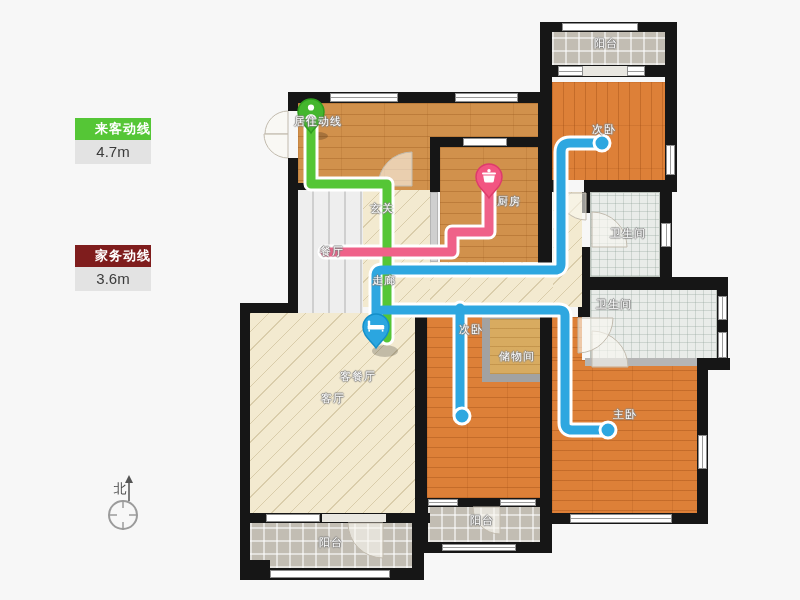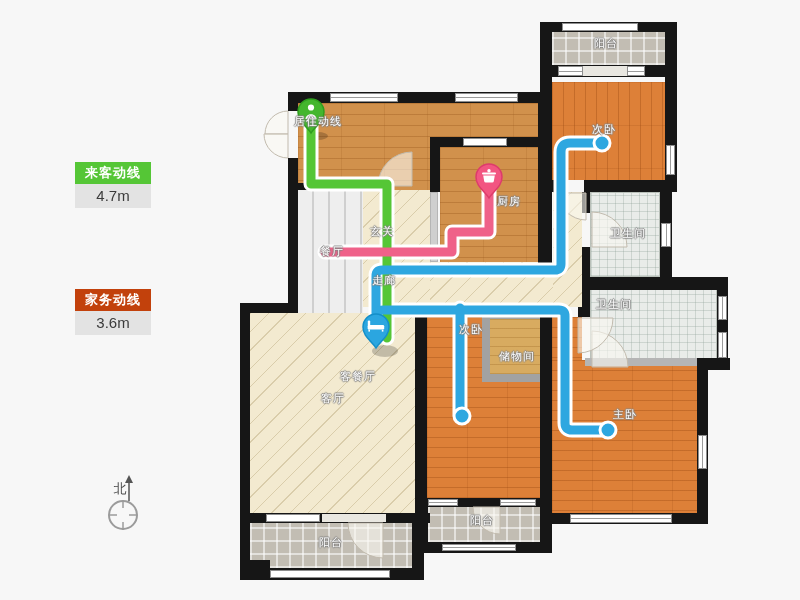--- a/index.html
+++ b/index.html
@@ -22,25 +22,25 @@
   .wall{background:#161616;}
   .win-h{background:#fff;border:1px solid #8e8e8e;background-image:linear-gradient(to bottom,transparent 44%,#9c9c9c 44%,#9c9c9c 58%,transparent 58%);}
   .win-v{background:#fff;border:1px solid #8e8e8e;background-image:linear-gradient(to right,transparent 44%,#9c9c9c 44%,#9c9c9c 58%,transparent 58%);}
   .opening{background:#e9e7e1;}
   
   .lbl{position:absolute;transform:translate(-50%,-50%);color:#fff;font-size:11px;letter-spacing:1px;white-space:nowrap;z-index:6;
        text-shadow:-1px 0 1px #858585,1px 0 1px #858585,0 -1px 1px #858585,0 1px 1px #858585;}
   .lbl-dark{position:absolute;transform:translate(-50%,-50%);color:#4a4a4a;font-size:13px;z-index:6;text-shadow:none;}
   
   .legend-item{position:absolute;left:75px;width:76px;z-index:7;}
-  .legend-head{height:22px;line-height:22px;text-align:center;color:#fff;font-size:13px;font-weight:bold;letter-spacing:1px;margin-top:44px;}
+  .legend-head{height:22px;line-height:22px;text-align:right;color:#fff;font-size:13px;font-weight:bold;letter-spacing:1px;}
   .legend-val{height:24px;line-height:24px;text-align:center;background:#e3e3e3;color:#3b3b3b;font-size:15px;}
   .lh-guest{background:#55c636;}
   .lh-living{background:#2ea7e0;}
-  .lh-chores{background:#c2410c;}
+  .lh-chores{background:#7f1d1d;}
   #overlay{position:absolute;left:0;top:0;z-index:5;}
 </style>
 </head>
 <body>
 
 <div id="stage">
 
   <div>
     <div class="abs wood-h" style="left:298px;top:103px;width:240px;height:87px;"></div>
     <div class="abs wood-h" style="left:440px;top:147px;width:98px;height:117px;"></div>
@@ -205,21 +205,21 @@
         <line x1="129" y1="515" x2="137" y2="515"></line>
       </g>
       <g stroke="#555" stroke-width="1.5">
         <line x1="129" y1="501" x2="129" y2="480"></line>
         <path d="M129,475 L125,483 L133,483 Z" fill="#555" stroke="none"></path>
       </g>
     </g>
   </svg>
 
   <div class="lbl" style="left:318px;top:121px;">居住动线</div>
-  <div class="lbl" style="left:382px;top:208px;margin-top:23px;">玄关</div>
+  <div class="lbl" style="left:382px;top:208px;">玄关</div>
   <div class="lbl" style="left:332px;top:251px;">餐厅</div>
   <div class="lbl" style="left:509px;top:201px;">厨房</div>
   <div class="lbl" style="left:384px;top:280px;">走廊</div>
   <div class="lbl" style="left:358px;top:376px;">客餐厅</div>
   <div class="lbl" style="left:333px;top:398px;">客厅</div>
   <div class="lbl" style="left:604px;top:129px;">次卧</div>
   <div class="lbl" style="left:471px;top:329px;">次卧</div>
   <div class="lbl" style="left:625px;top:414px;">主卧</div>
   <div class="lbl" style="left:517px;top:356px;">储物间</div>
   <div class="lbl" style="left:628px;top:233px;">卫生间</div>

